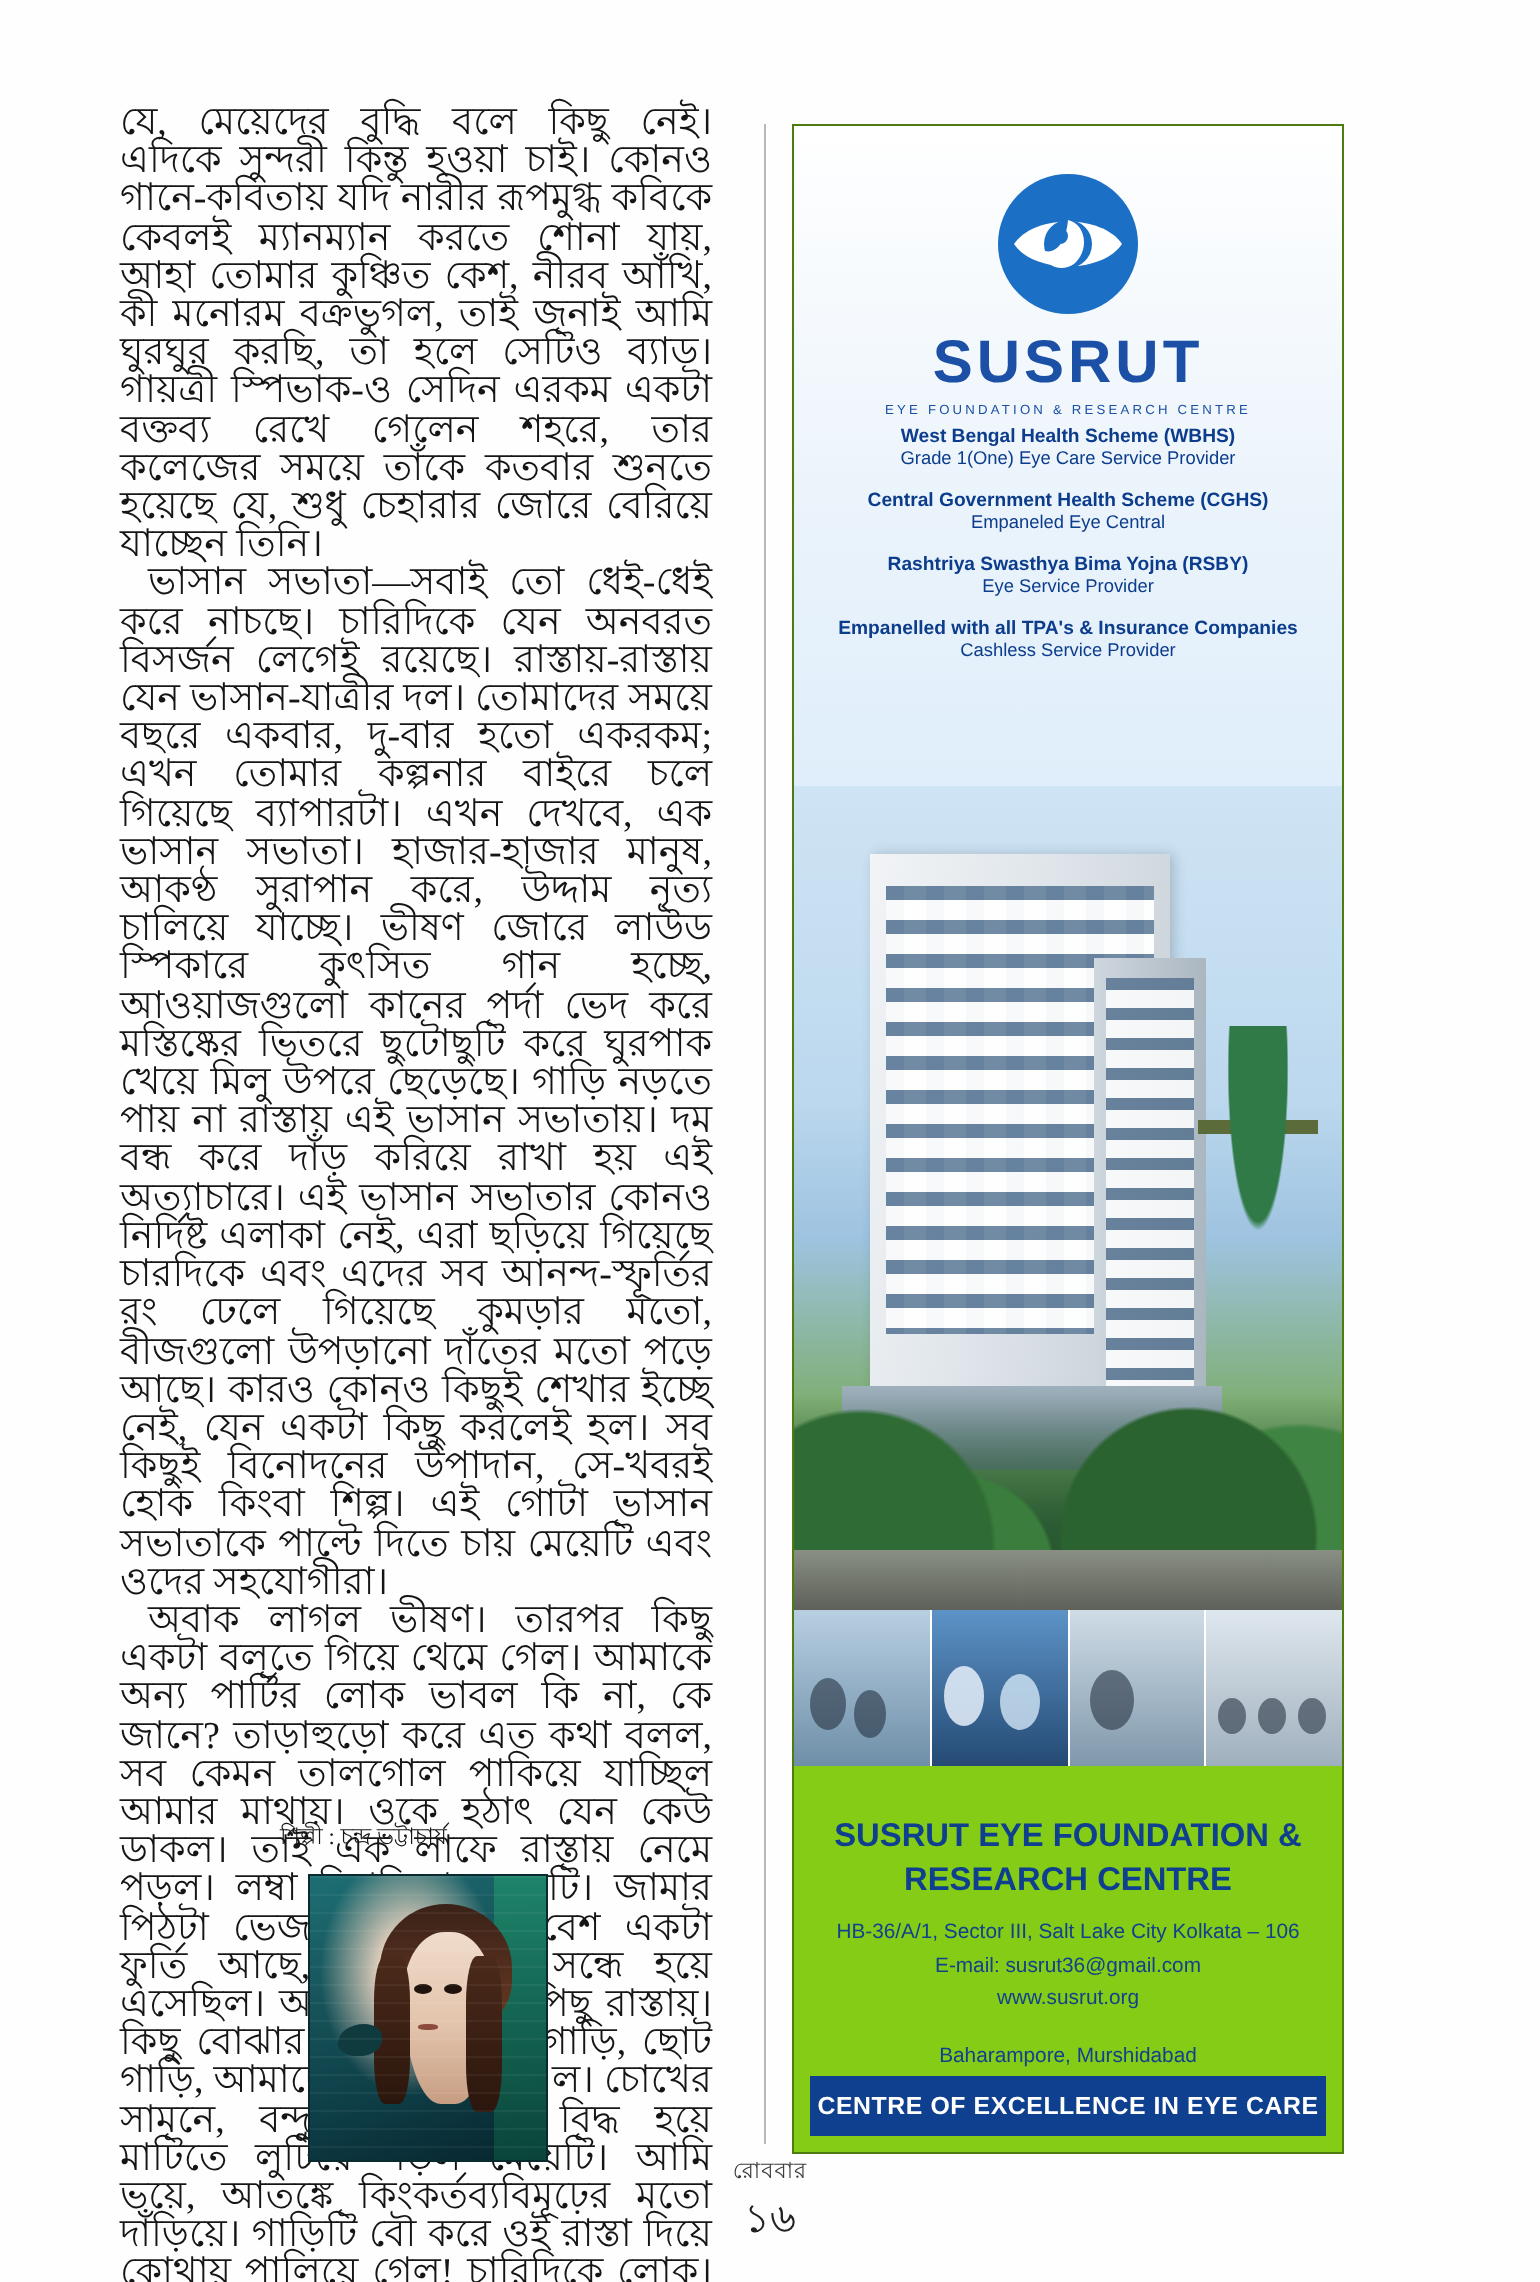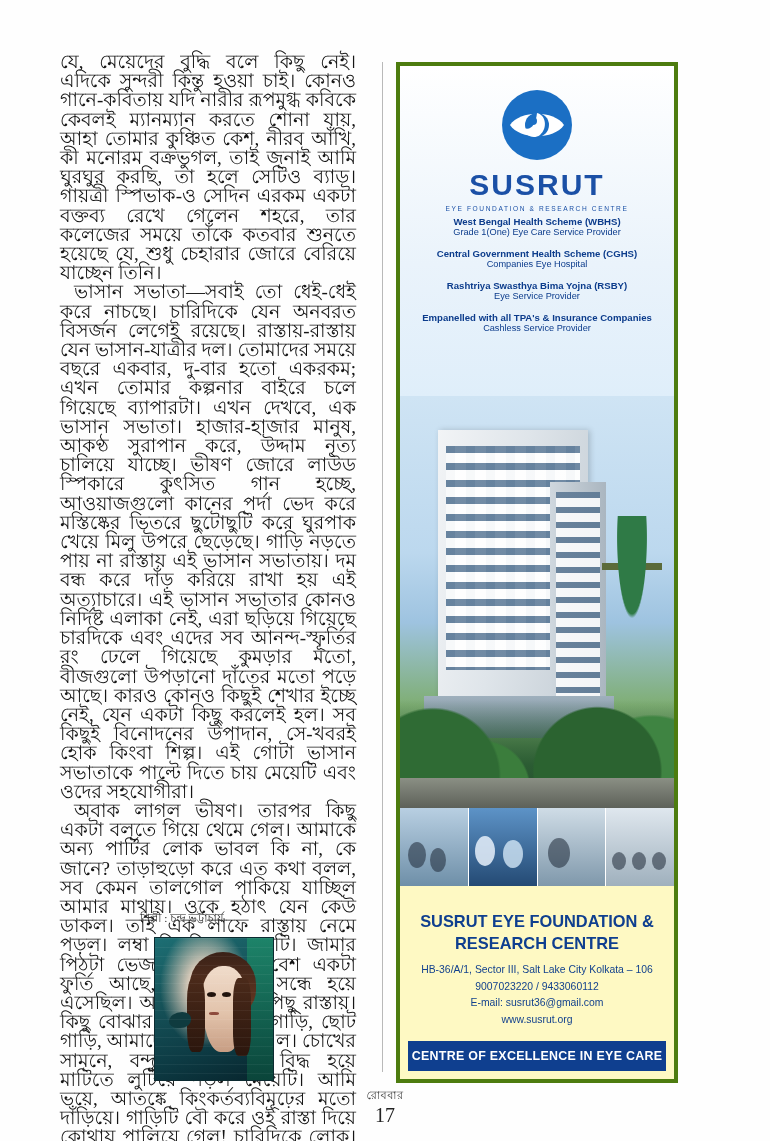--- a/index.html
+++ b/index.html
@@ -110,22 +110,22 @@
     position:absolute;
     left:382px; top:62px;
     width:1px; height:1010px;
     background:#b9b9b9;
   }
   
   .ad {
     position:absolute;
     left:396px; top:62px;
     width:274px; height:1013px;
-    border:4px solid #4d7c0f;
-    background:#fef9c3;
+    border:1px solid #4d7c0f;
+    background:#84cc16;
     overflow:hidden;
   }
   .ad-top {
     position:relative;
     height:330px;
     background:linear-gradient(180deg,#ffffff 0%, #eaf3fb 60%, #dfeefa 100%);
     text-align:center;
   }
   .logo-wrap { padding-top:22px; }
   .logo-mark {
@@ -323,21 +323,21 @@
         <div class="brand-sub">EYE FOUNDATION &amp; RESEARCH CENTRE</div>
       </div>
 
       <div class="accred">
         <div class="blk">
           <div class="l1">West Bengal Health Scheme (WBHS)</div>
           <div class="l2">Grade 1(One) Eye Care Service Provider</div>
         </div>
         <div class="blk">
           <div class="l1">Central Government Health Scheme (CGHS)</div>
-          <div class="l2">Companies Eye Hospital</div>
+          <div class="l2">Empaneled Eye Central</div>
         </div>
         <div class="blk">
           <div class="l1">Rashtriya Swasthya Bima Yojna (RSBY)</div>
           <div class="l2">Eye Service Provider</div>
         </div>
         <div class="blk">
           <div class="l1">Empanelled with all TPA's &amp; Insurance Companies</div>
           <div class="l2">Cashless Service Provider</div>
         </div>
       </div>
@@ -373,31 +373,30 @@
         <div class="blob" style="left:26px;top:44px;width:14px;height:18px;"></div>
         <div class="blob" style="left:46px;top:44px;width:14px;height:18px;"></div>
       </div>
     </div>
 
     <div class="ad-text">
       <div class="ad-name">SUSRUT EYE FOUNDATION &amp;</div>
       <div class="ad-name">RESEARCH CENTRE</div>
       <div class="ad-addr">
         <div>HB-36/A/1, Sector III, Salt Lake City  Kolkata – 106</div>
-        <div>9007023220 / 9433060112</div>
         <div class="mail">E-mail: susrut36@gmail.com</div>
         <div class="mail">www.susrut.org</div>
       </div>
       <div class="ad-branch">
         <div>Baharampore, Murshidabad</div>
         <div>Ph : 03482 - 274970 / 9433348925 / 9733525794</div>
       </div>
     </div>
 
     <div class="ad-banner">CENTRE OF EXCELLENCE IN EYE CARE</div>
   </div>
 
   <div class="footer">
     <div class="day">রোববার</div>
-    <div class="pageno">17</div>
+    <div class="pageno">১৬</div>
   </div>
 
 </div>
 
 </body></html>

